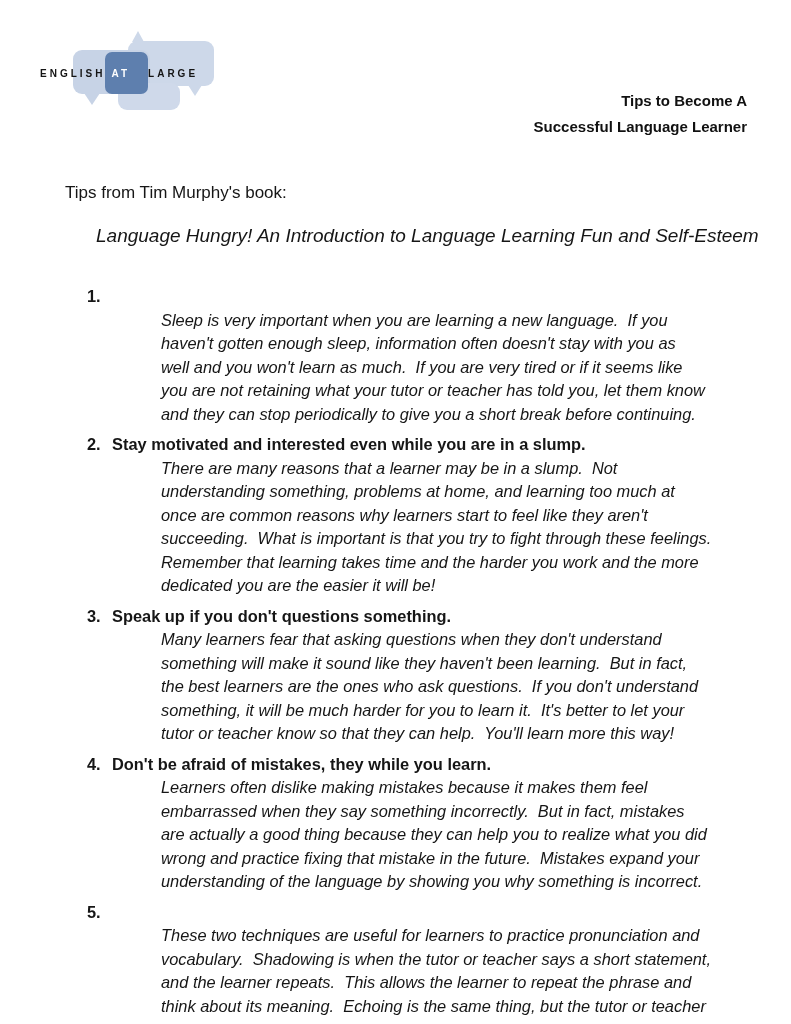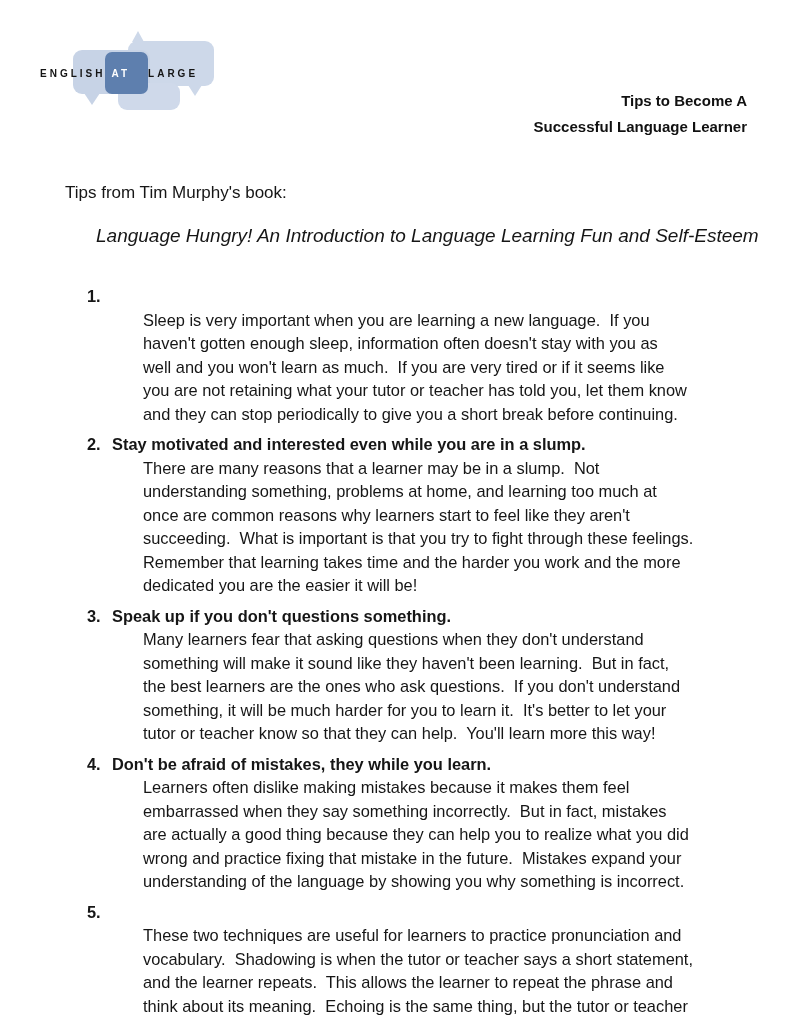--- a/index.html
+++ b/index.html
@@ -67,22 +67,23 @@
 
   
   .tips {
     position: absolute; left: 87px; top: 285px; width: 658px;
     font-size: 16.4px; line-height: 23.5px;
   }
   .tip { margin-bottom: 7px; }
   .tip-head { display: flex; font-weight: bold; }
   .tip-num { width: 25px; flex: none; }
   .tip-body {
-    margin-left: 56px;
+    margin-left: 74px;
     white-space: pre-wrap;
+    font-style: italic;
   }
 </style>
 </head>
 <body>
 
 <div class="logo">
   <div class="bubble b-right"></div>
   <div class="tail tail-up"></div>
   <div class="tail tail-down-right"></div>
   <div class="bubble b-left"></div>

